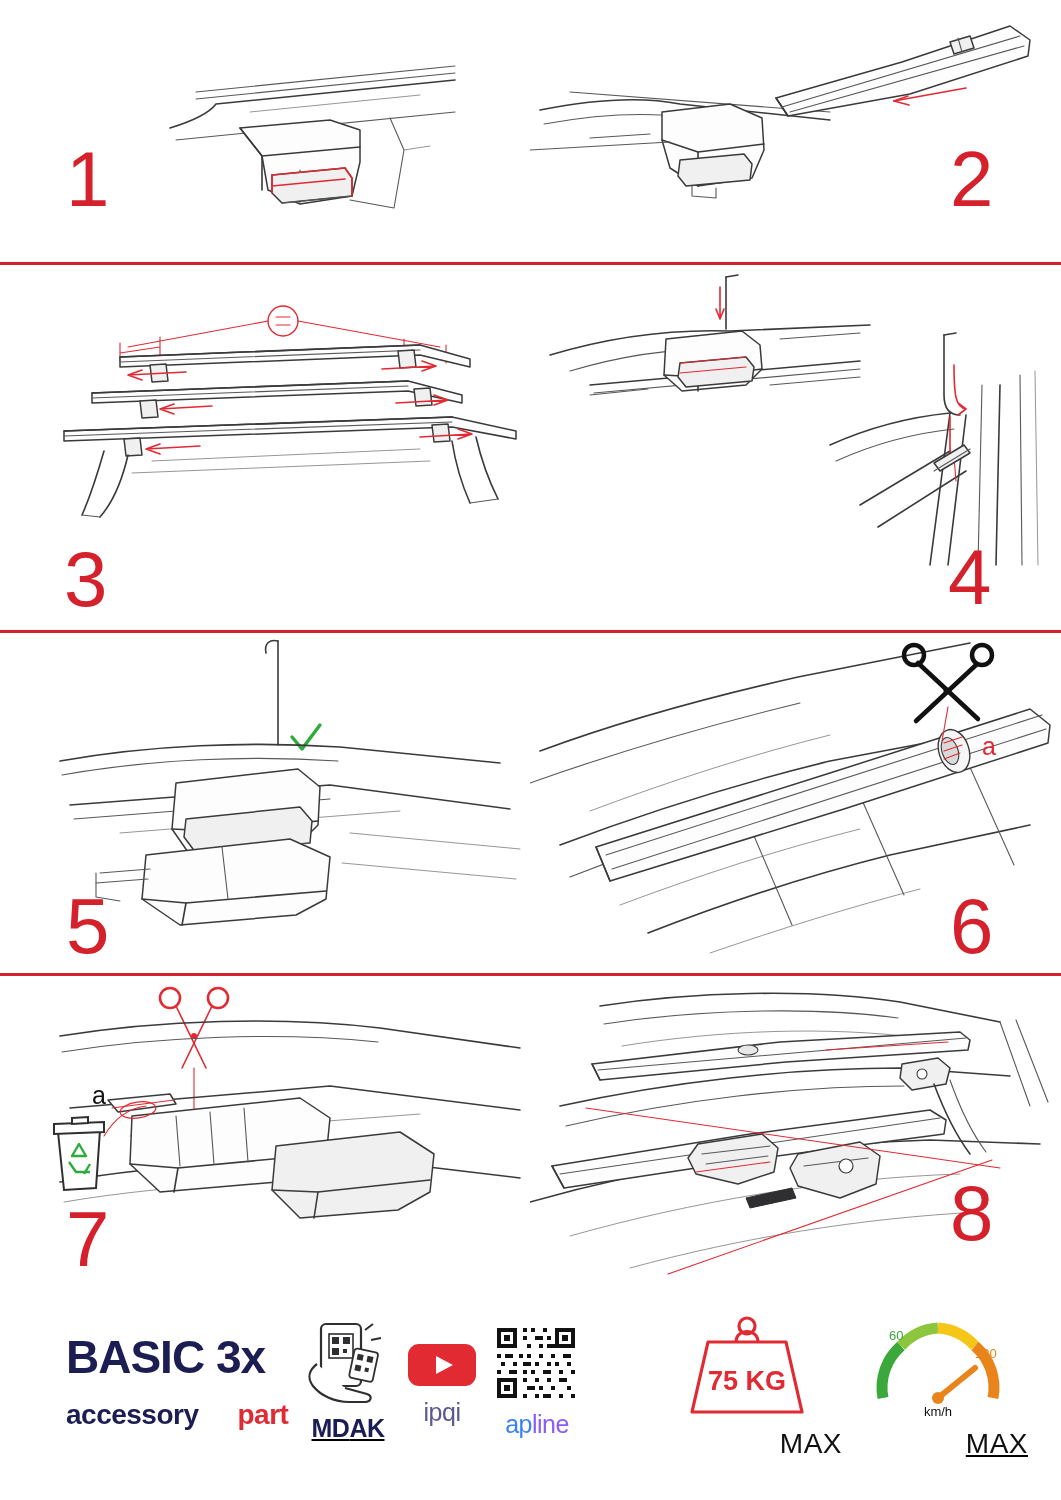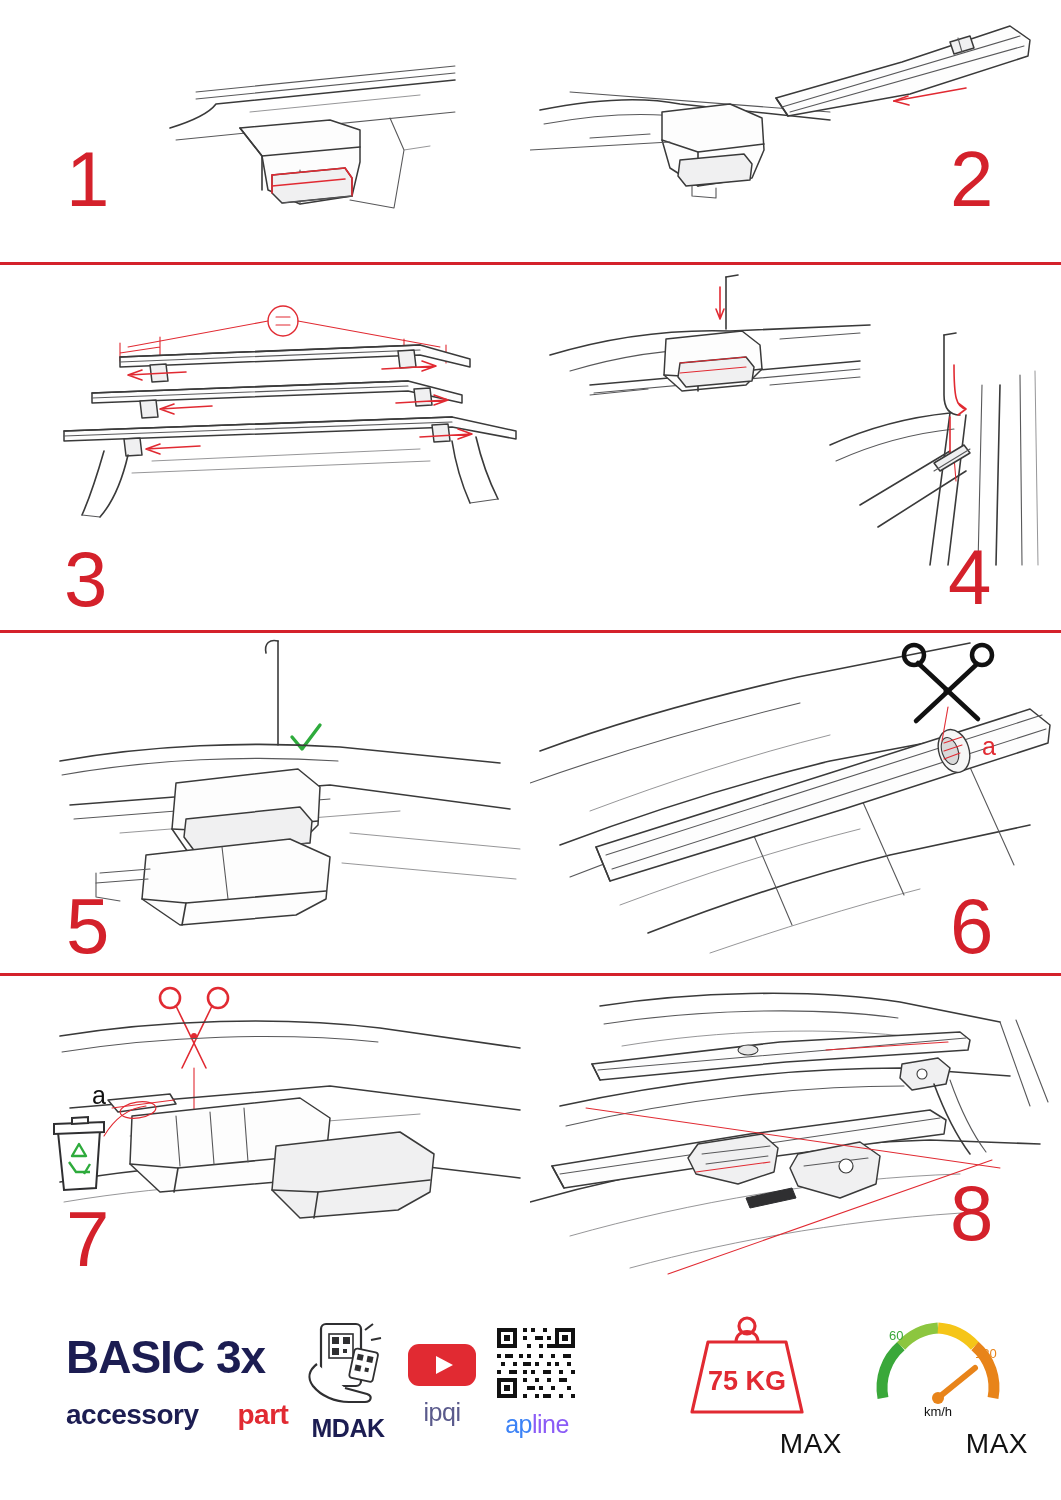--- a/index.html
+++ b/index.html
@@ -430,21 +430,21 @@
     <div class="brand-block">
       <div class="brand-title">
         <span>BASIC</span>
         <span class="x">3x</span>
       </div>
       <div class="brand-sub">
         <span class="a1">accessory</span><span class="a2">part</span>
       </div>
     </div>
 
-    <div class="logo-cell" style="left:288px;top:28px;width:120px;">
+    <div class="logo-cell" style="left:288px;top:28px;width:120px;text-decoration:underline;">
       <svg width="110" height="90" viewBox="0 0 110 90" style="margin:0 auto;">
         <rect x="28" y="6" width="40" height="62" rx="5" fill="#fff" stroke="#2f2f31" stroke-width="2.2"></rect>
         <rect x="36" y="16" width="24" height="24" fill="none" stroke="#2f2f31" stroke-width="1.6"></rect>
         <rect x="39" y="19" width="7" height="7" fill="#2f2f31"></rect>
         <rect x="50" y="19" width="7" height="7" fill="#2f2f31"></rect>
         <rect x="39" y="30" width="7" height="7" fill="#2f2f31"></rect>
         <rect x="50" y="31" width="4" height="4" fill="#2f2f31"></rect>
         <path d="M24 46 C 16 52, 14 60, 20 68 C 28 78, 42 84, 56 84 L 72 84 C 78 84, 80 78, 74 76 L 52 70" fill="#fff" stroke="#2f2f31" stroke-width="2.2" stroke-linejoin="round"></path>
         <path d="M72 12 L 80 6 M78 22 L 88 20 M76 34 L 85 38" fill="none" stroke="#2f2f31" stroke-width="2"></path>
         <g transform="translate(62,30) rotate(12)">
@@ -534,21 +534,21 @@
     <div class="logo-cell" style="left:652px;top:16px;width:190px;">
       <svg width="150" height="120" viewBox="0 0 150 120" style="margin:0 auto;">
         <path d="M36 36 L 114 36 L 130 106 L 20 106 Z" fill="#ffffff" stroke="#e12a32" stroke-width="3.2" stroke-linejoin="round"></path>
         <path d="M64 36 C 64 22, 86 22, 86 36" fill="none" stroke="#e12a32" stroke-width="3.2"></path>
         <circle cx="75" cy="20" r="8" fill="none" stroke="#e12a32" stroke-width="3.2"></circle>
         <text class="weight-text" x="75" y="84" text-anchor="middle">75 KG</text>
       </svg>
       <div class="max-label">MAX</div>
     </div>
 
-    <div class="logo-cell" style="left:848px;top:16px;width:180px;">
+    <div class="logo-cell" style="left:848px;top:16px;width:180px;text-decoration:underline;">
       <svg width="150" height="120" viewBox="0 0 150 120" style="margin:0 auto;">
         <path d="M20 92 A 55 55 0 0 1 38 40" fill="none" stroke="#3aa83a" stroke-width="11" stroke-linecap="butt"></path>
         <path d="M38 40 A 55 55 0 0 1 75 22" fill="none" stroke="#8cc63f" stroke-width="11"></path>
         <path d="M75 22 A 55 55 0 0 1 112 40" fill="none" stroke="#f5c518" stroke-width="11"></path>
         <path d="M112 40 A 55 55 0 0 1 130 92" fill="none" stroke="#e8841a" stroke-width="11"></path>
         <circle cx="75" cy="92" r="6" fill="#e8841a"></circle>
         <path d="M75 92 L 112 62" fill="none" stroke="#e8841a" stroke-width="6" stroke-linecap="round"></path>
         <text x="26" y="34" font-family="Liberation Sans, sans-serif" font-size="13" fill="#3aa83a">60</text>
         <text x="112" y="52" font-family="Liberation Sans, sans-serif" font-size="13" fill="#e8841a">120</text>
         <text x="75" y="110" text-anchor="middle" font-family="Liberation Sans, sans-serif" font-size="13" fill="#111">km/h</text>

